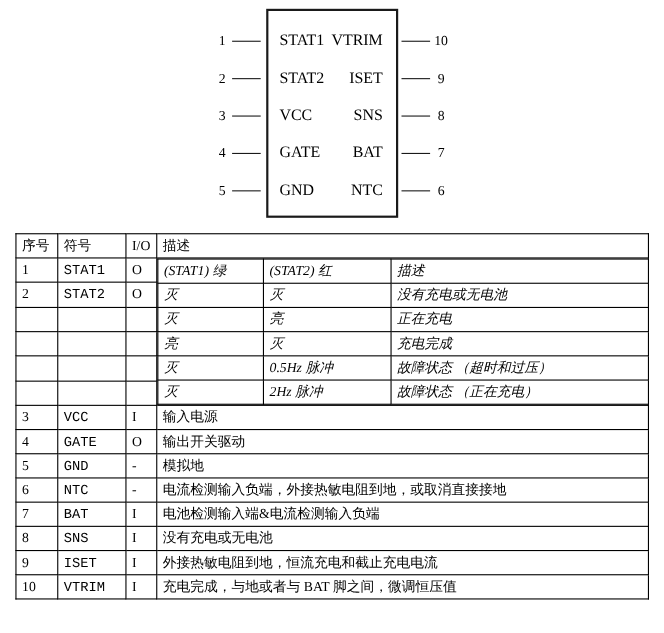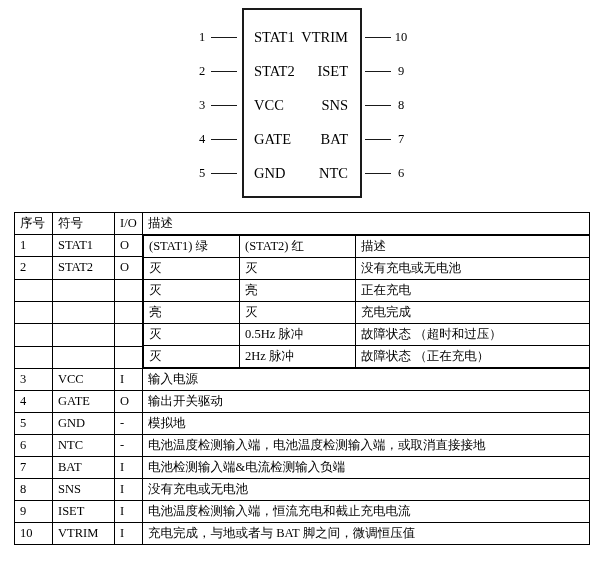--- a/index.html
+++ b/index.html
@@ -94,39 +94,40 @@
   #pin-table td, #pin-table th {
     border: 1px solid #000000;
     padding: 2px 5px;
     vertical-align: middle;
     font-weight: normal;
     text-align: left;
     height: 22px;
     box-sizing: border-box;
   }
   .c-idx   { width: 38px;  text-align: center; }
-  .c-sym   { width: 62px;  text-align: center; }
+  .c-sym   { width: 62px;  text-align: center; font-family: Liberation Mono, monospace; }
   .c-io    { width: 28px;  text-align: center; }
   .c-desc  { }
   .sub-a   { width: 96px; }
   .sub-b   { width: 116px; margin-top: 16px; }
   .hdr td  { height: 40px; vertical-align: top; }
   .inner {
     width: 100%;
     border-collapse: collapse;
     table-layout: fixed;
   }
   .nested-cell { padding: 0 !important; border: none !important; }
   .inner td {
     border: 1px solid #000000;
     border-top: none;
     border-bottom: none;
     padding: 2px 5px;
     height: 22px;
     box-sizing: border-box;
+    font-style: italic;
   }
   .inner tr:not(:last-child) td { border-bottom: 1px solid #000000; }
   .inner td:first-child { border-left: none; }
   .inner td:last-child  { border-right: none; }
 </style>
 </head>
 <body>
 
 <div id="pinout">
   <div class="chip-box"></div>
@@ -276,39 +277,39 @@
     <tr>
       <td class="c-idx">5</td>
       <td class="c-sym">GND</td>
       <td class="c-io">-</td>
       <td class="c-desc">模拟地</td>
     </tr>
     <tr>
       <td class="c-idx">6</td>
       <td class="c-sym">NTC</td>
       <td class="c-io">-</td>
-      <td class="c-desc">电池温度检测输入端，电池温度检测输入端，或取消直接接地</td>
+      <td class="c-desc">电流检测输入负端，外接热敏电阻到地，或取消直接接地</td>
     </tr>
     <tr>
       <td class="c-idx">7</td>
       <td class="c-sym">BAT</td>
       <td class="c-io">I</td>
       <td class="c-desc">电池检测输入端&amp;电流检测输入负端</td>
     </tr>
     <tr>
       <td class="c-idx">8</td>
       <td class="c-sym">SNS</td>
       <td class="c-io">I</td>
       <td class="c-desc">没有充电或无电池</td>
     </tr>
     <tr>
       <td class="c-idx">9</td>
       <td class="c-sym">ISET</td>
       <td class="c-io">I</td>
-      <td class="c-desc">电池温度检测输入端，恒流充电和截止充电电流</td>
+      <td class="c-desc">外接热敏电阻到地，恒流充电和截止充电电流</td>
     </tr>
     <tr>
       <td class="c-idx">10</td>
       <td class="c-sym">VTRIM</td>
       <td class="c-io">I</td>
       <td class="c-desc">充电完成，与地或者与 BAT 脚之间，微调恒压值</td>
     </tr>
   </tbody>
 </table>
 

